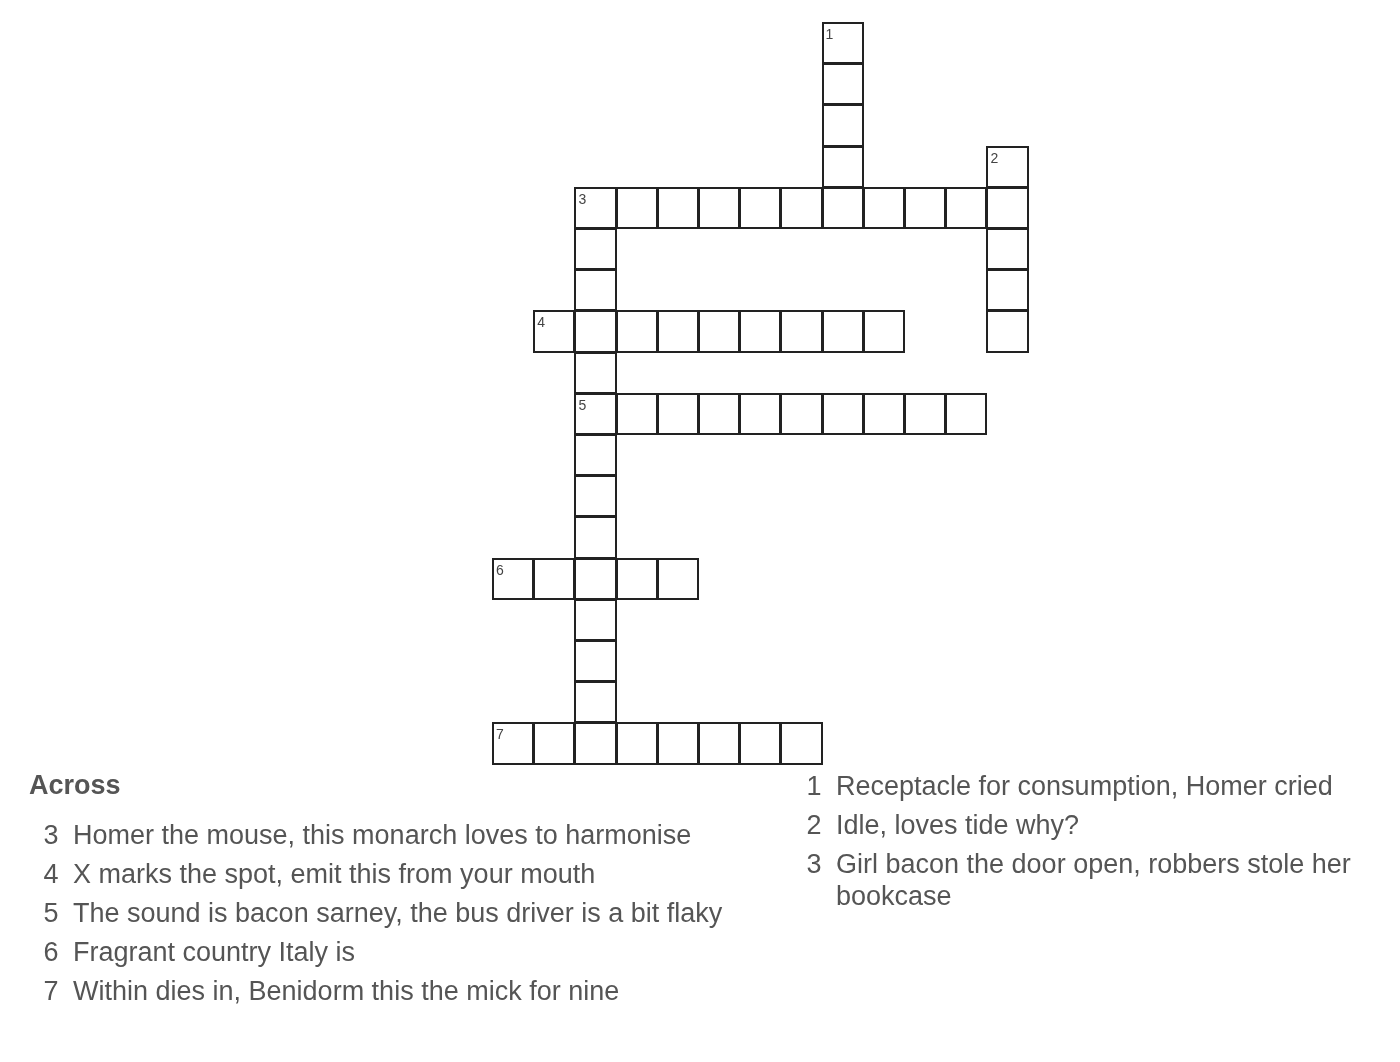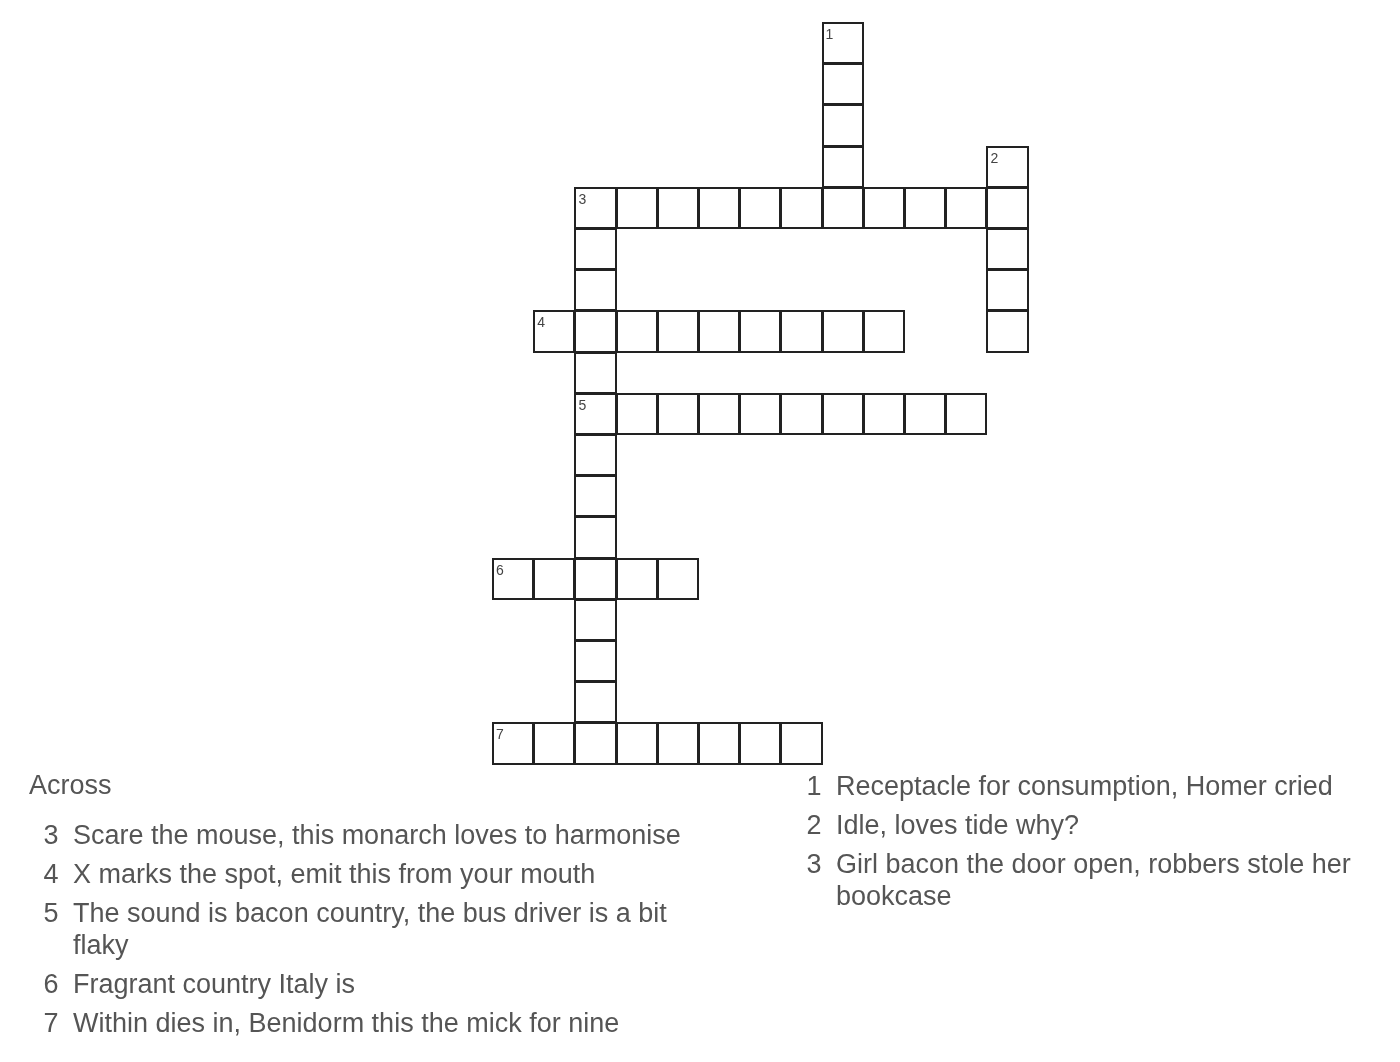--- a/index.html
+++ b/index.html
@@ -2,21 +2,21 @@
 <html><head>
 <meta charset="utf-8">
 <style>
   html, body { margin:0; padding:0; background:#fff; }
   body { width:1400px; height:1062px; position:relative; overflow:hidden; font-family:"Liberation Sans", sans-serif; color:#555; }
   #grid { position:absolute; left:493px; top:23px; width:536px; height:742px; }
   .cell { position:absolute; width:41.2px; height:41.2px; box-sizing:border-box; border:2px solid #222; background:#fff; margin-left:-1px; margin-top:-1px; }
   .cell input { width:100%; height:100%; border:none; background:transparent; box-sizing:border-box; text-align:center; font-size:20px; outline:none; padding:0; }
   .num { position:absolute; left:2px; top:2px; font-size:14px; color:#444; pointer-events:none; }
   .clues { position:absolute; top:770px; }
-  .clues h2 { font-size:27px; font-weight:normal; margin:0 0 18px 0; color:#555; }
+  .clues h2 { font-size:27px; font-weight:bold; margin:0 0 18px 0; color:#555; }
   .clue { display:flex; font-size:27px; line-height:32px; margin-bottom:7px; color:#555; }
   .clue .n { width:44px; text-align:center; flex:none; }
   .clue .t { flex:1; }
   #across { left:29px; width:700px; }
   #down { left:792px; width:590px; }
   #across .clue .n { width:44px; }
 </style>
 </head>
 <body>
 
@@ -80,29 +80,29 @@
     <div class="cell" style="left: 164.8px; top: 700.4px; width: 42.2px; height: 42.2px;"><input maxlength="1" style=""></div>
     <div class="cell" style="left: 206px; top: 700.4px; width: 42.2px; height: 42.2px;"><input maxlength="1" style=""></div>
     <div class="cell" style="left: 247.2px; top: 700.4px; width: 42.2px; height: 42.2px;"><input maxlength="1" style=""></div>
     <div class="cell" style="left: 288.4px; top: 700.4px; width: 42.2px; height: 42.2px;"><input maxlength="1" style=""></div>
   </div>
 
 <div id="across" class="clues">
   <h2>Across</h2>
   <div class="clue">
       <span class="n">3</span>
-      <span class="t">Scare the mouse, this monarch loves to harmonise</span>
+      <span class="t">Homer the mouse, this monarch loves to harmonise</span>
     </div>
   <div class="clue">
       <span class="n">4</span>
       <span class="t">X marks the spot, emit this from your mouth</span>
     </div>
   <div class="clue">
       <span class="n">5</span>
-      <span class="t">The sound is bacon country, the bus driver is a bit flaky</span>
+      <span class="t">The sound is bacon sarney, the bus driver is a bit flaky</span>
     </div>
   <div class="clue">
       <span class="n">6</span>
       <span class="t">Fragrant country Italy is</span>
     </div>
   <div class="clue">
       <span class="n">7</span>
       <span class="t">Within dies in, Benidorm this the mick for nine</span>
     </div>
 </div>

